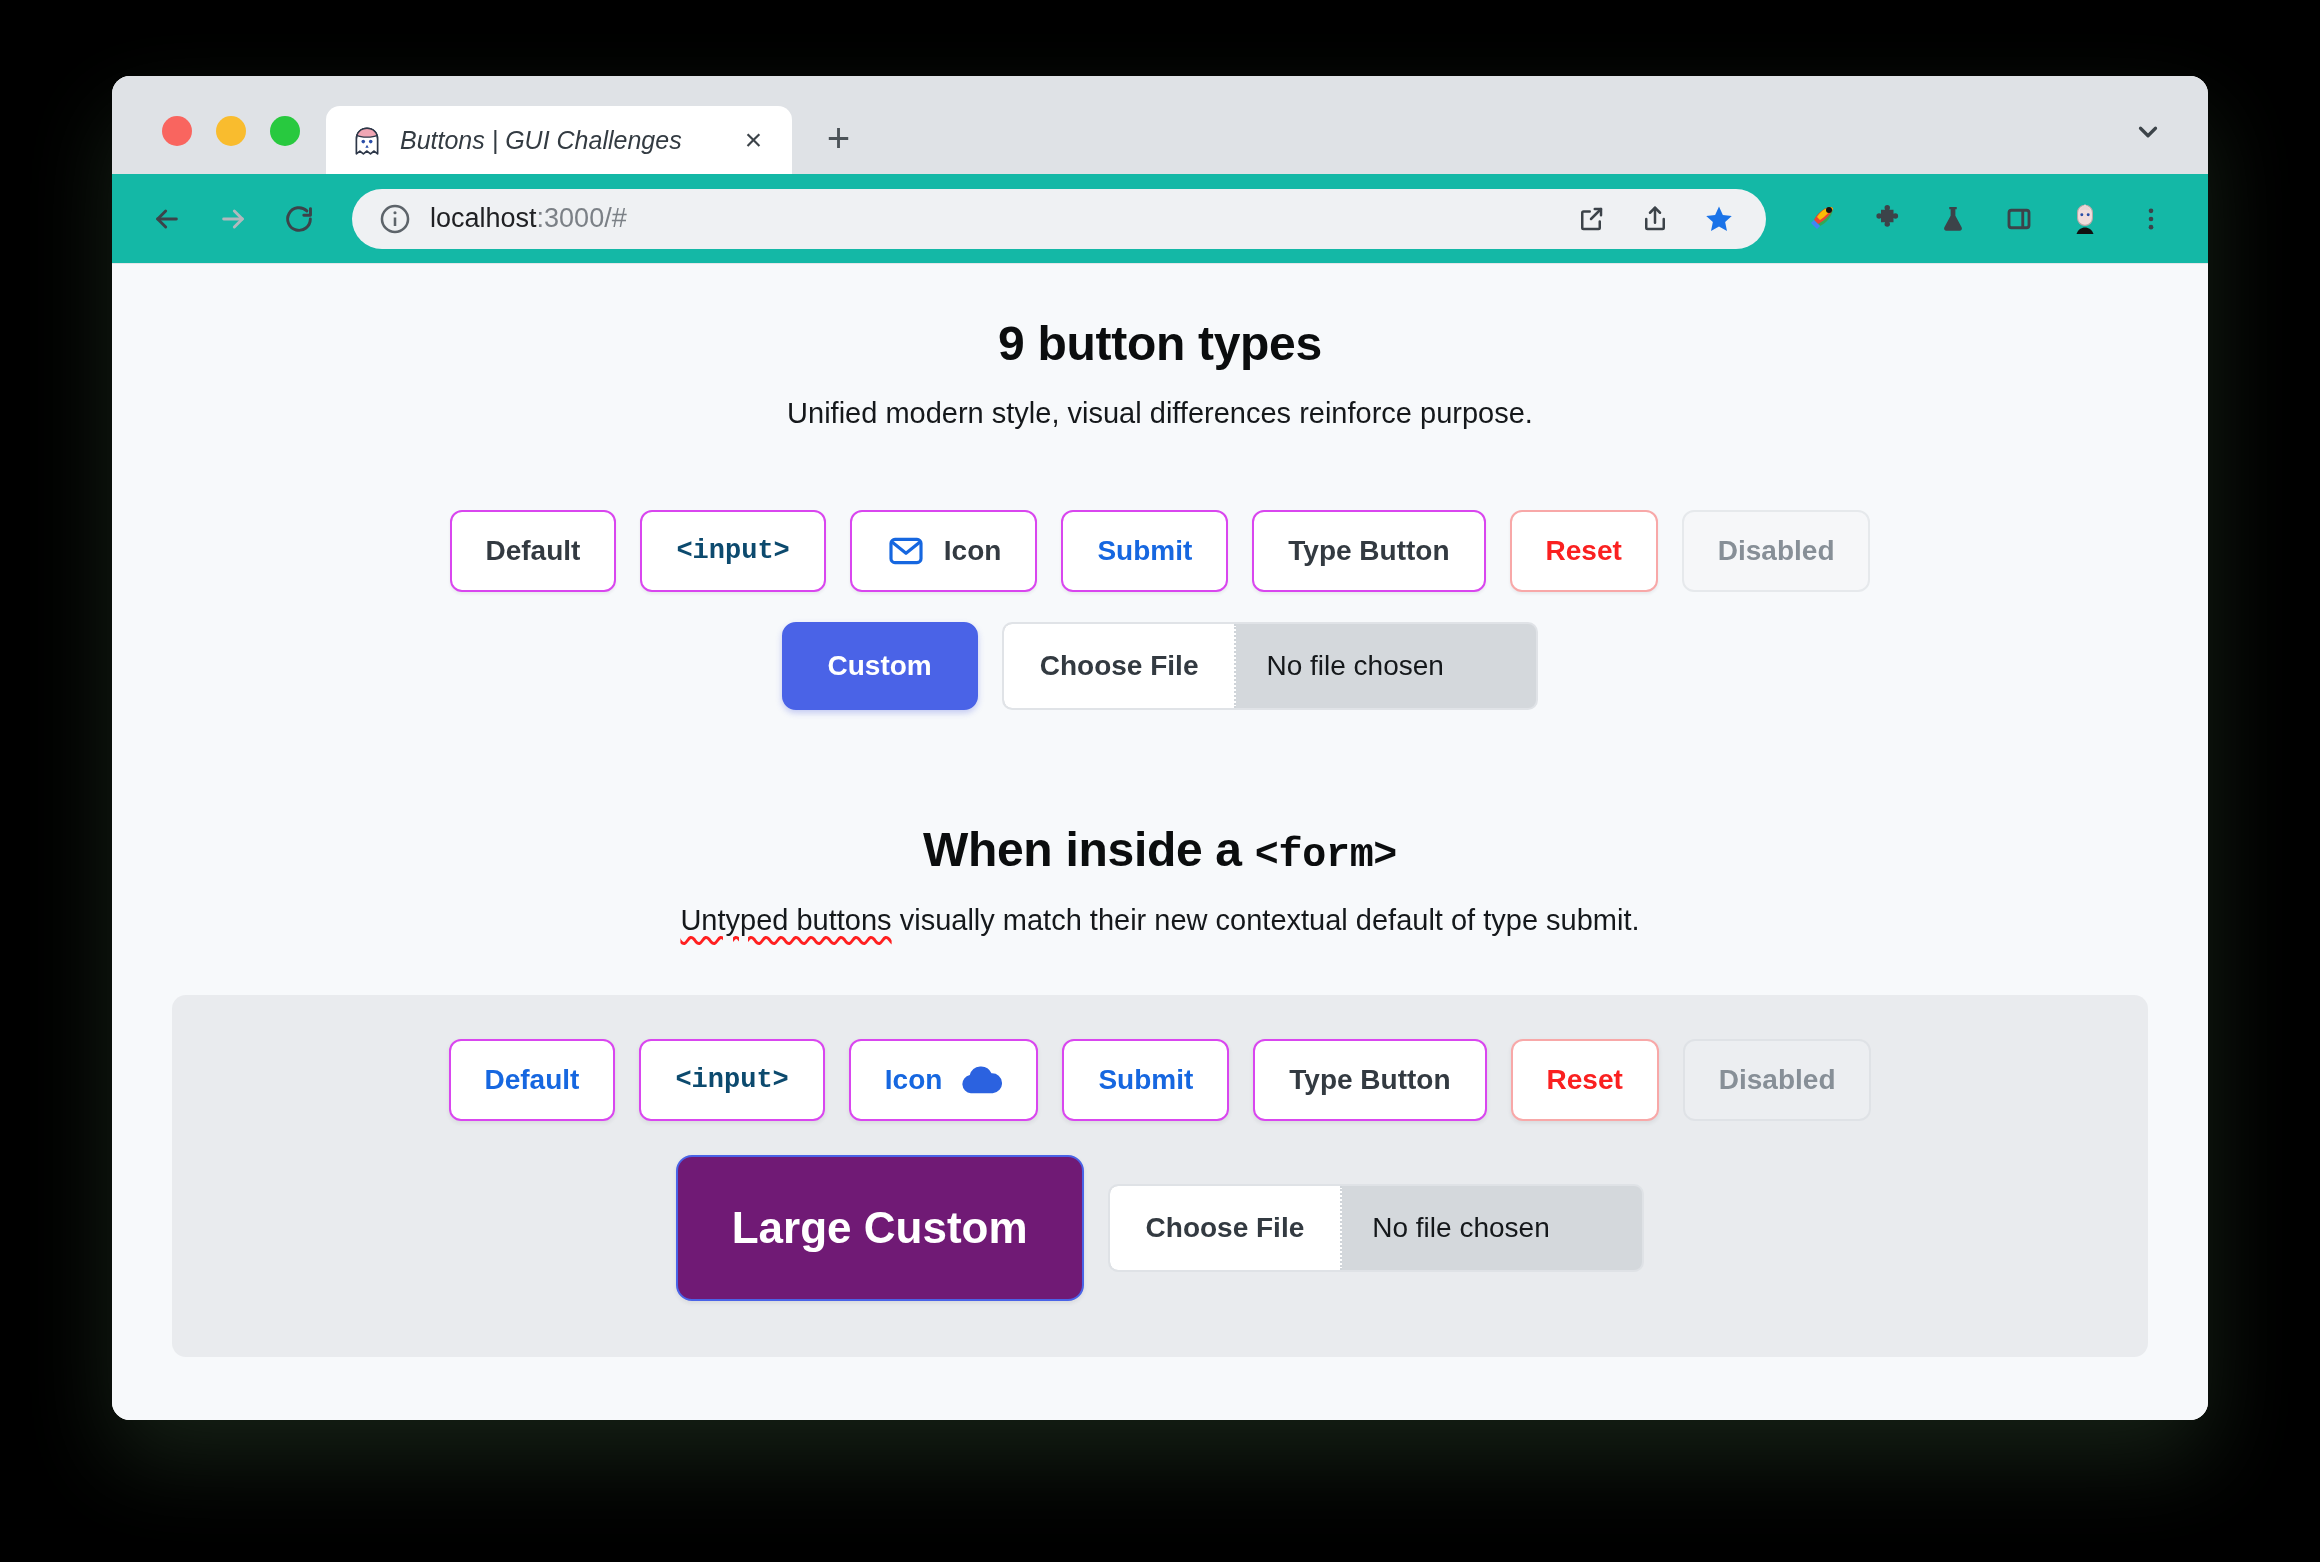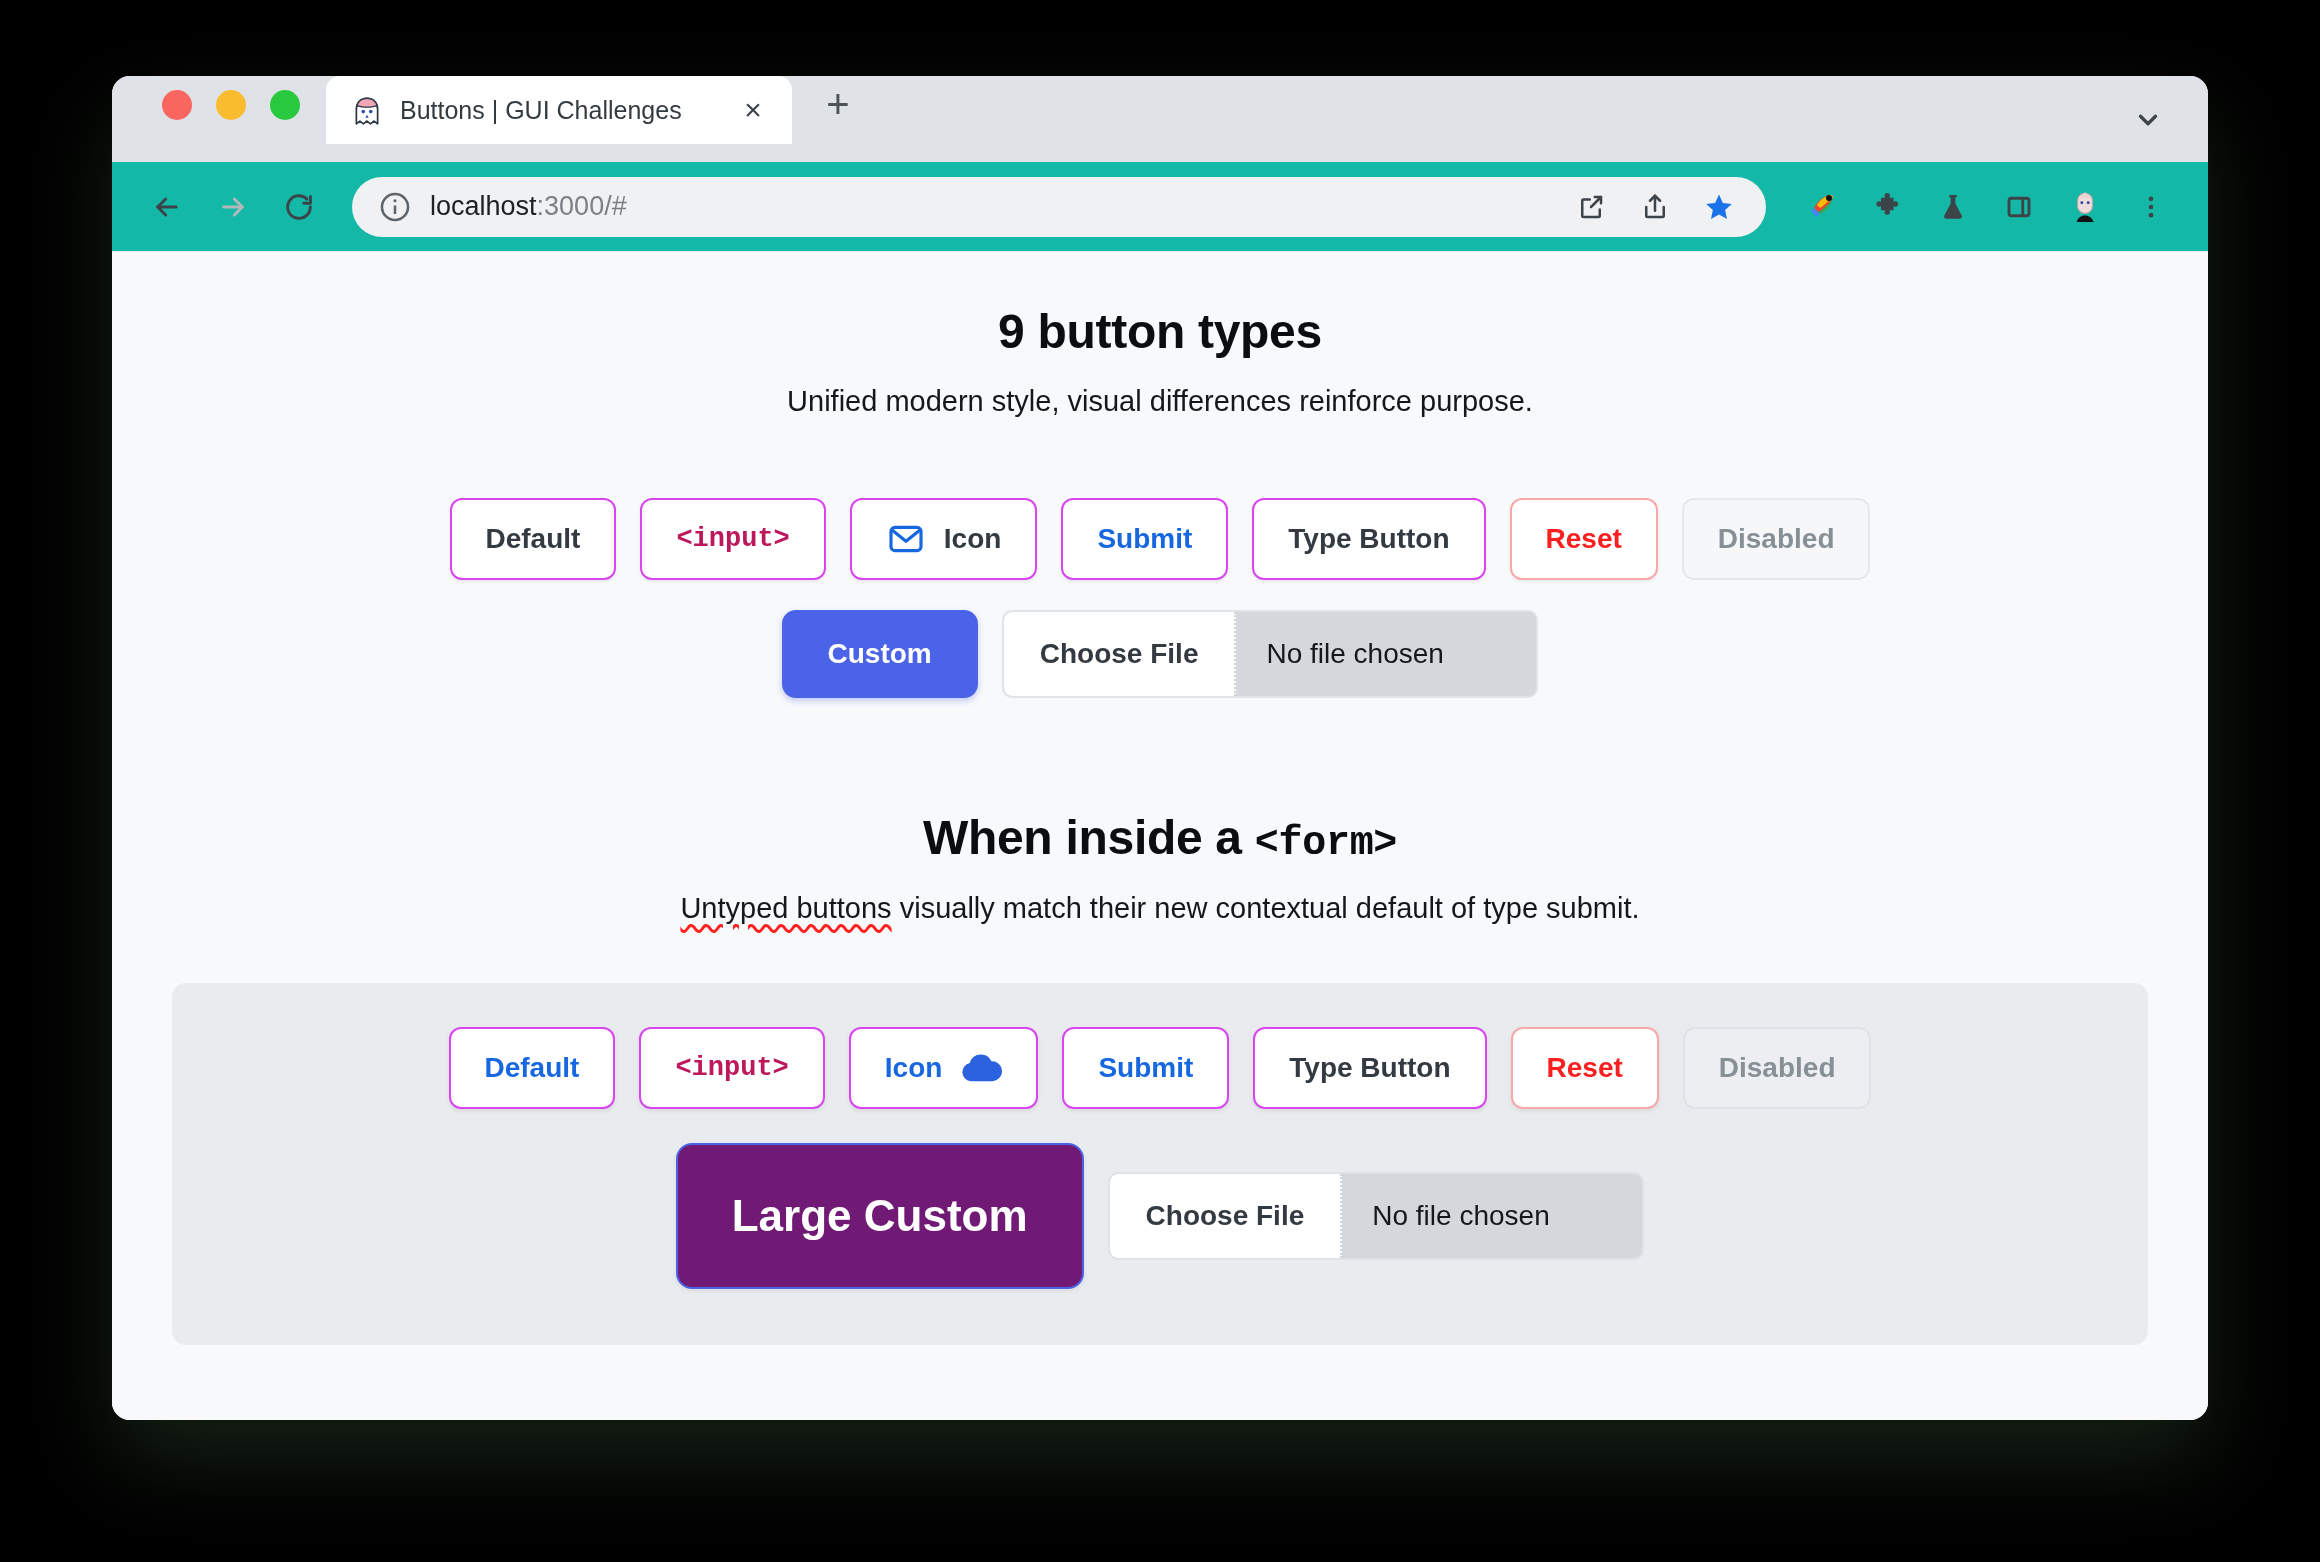--- a/index.html
+++ b/index.html
@@ -19,25 +19,26 @@
     background: #ffffff;
     border-radius: 18px;
     box-shadow: 0 40px 90px rgba(40,60,40,0.55), 0 10px 40px rgba(0,0,0,0.5);
     overflow: hidden;
     display: flex; flex-direction: column;
   }
 
   
   .tab-strip {
     position: relative;
-    height: 86px;
+    height: 98px;
     background: #dfe2e6;
-    display: flex; 
+    display: flex; align-items: flex-end;
     padding-left: 24px;
     flex: 0 0 auto;
+    font-style: italic;
   }
   .traffic-lights { display: flex; align-items: center; gap: 24px; padding: 0 26px 28px 26px; }
   .tl { width: 30px; height: 30px; border-radius: 50%; }
   .tl.red { background: #f9655f; }
   .tl.yellow { background: #f9bc2e; }
   .tl.green { background: #28c93f; }
 
   .tab {
     position: relative;
     height: 68px;
@@ -156,21 +157,21 @@
     display: inline-flex; align-items: center; justify-content: center;
     gap: 18px;
     font-family: "Liberation Sans", sans-serif;
     font-size: 28px;
     font-weight: bold;
     color: #333a41;
     box-shadow: 0 2px 3px rgba(40,45,55,0.07);
     white-space: nowrap;
   }
   .btn.blue-text { color: #1667e0; }
-  .btn.mono { font-family: "Liberation Mono", monospace; font-size: 27px; color: #be185d; }
+  .btn.mono { font-family: "Liberation Mono", monospace; font-size: 27px; color: #0c4a6e; }
   .btn.reset { color: #fa2020; border-color: #f8a8a8; }
   .btn.disabled { color: #878f97; background: #f6f7f9; border-color: #e6e9ec; box-shadow: none; }
   .btn.custom {
     background: #4a63e7;
     border-color: #4a63e7;
     color: #ffffff;
     height: 88px;
     padding: 0 44px;
     border-radius: 14px;
     box-shadow: 0 3px 6px rgba(60,80,220,0.28);

